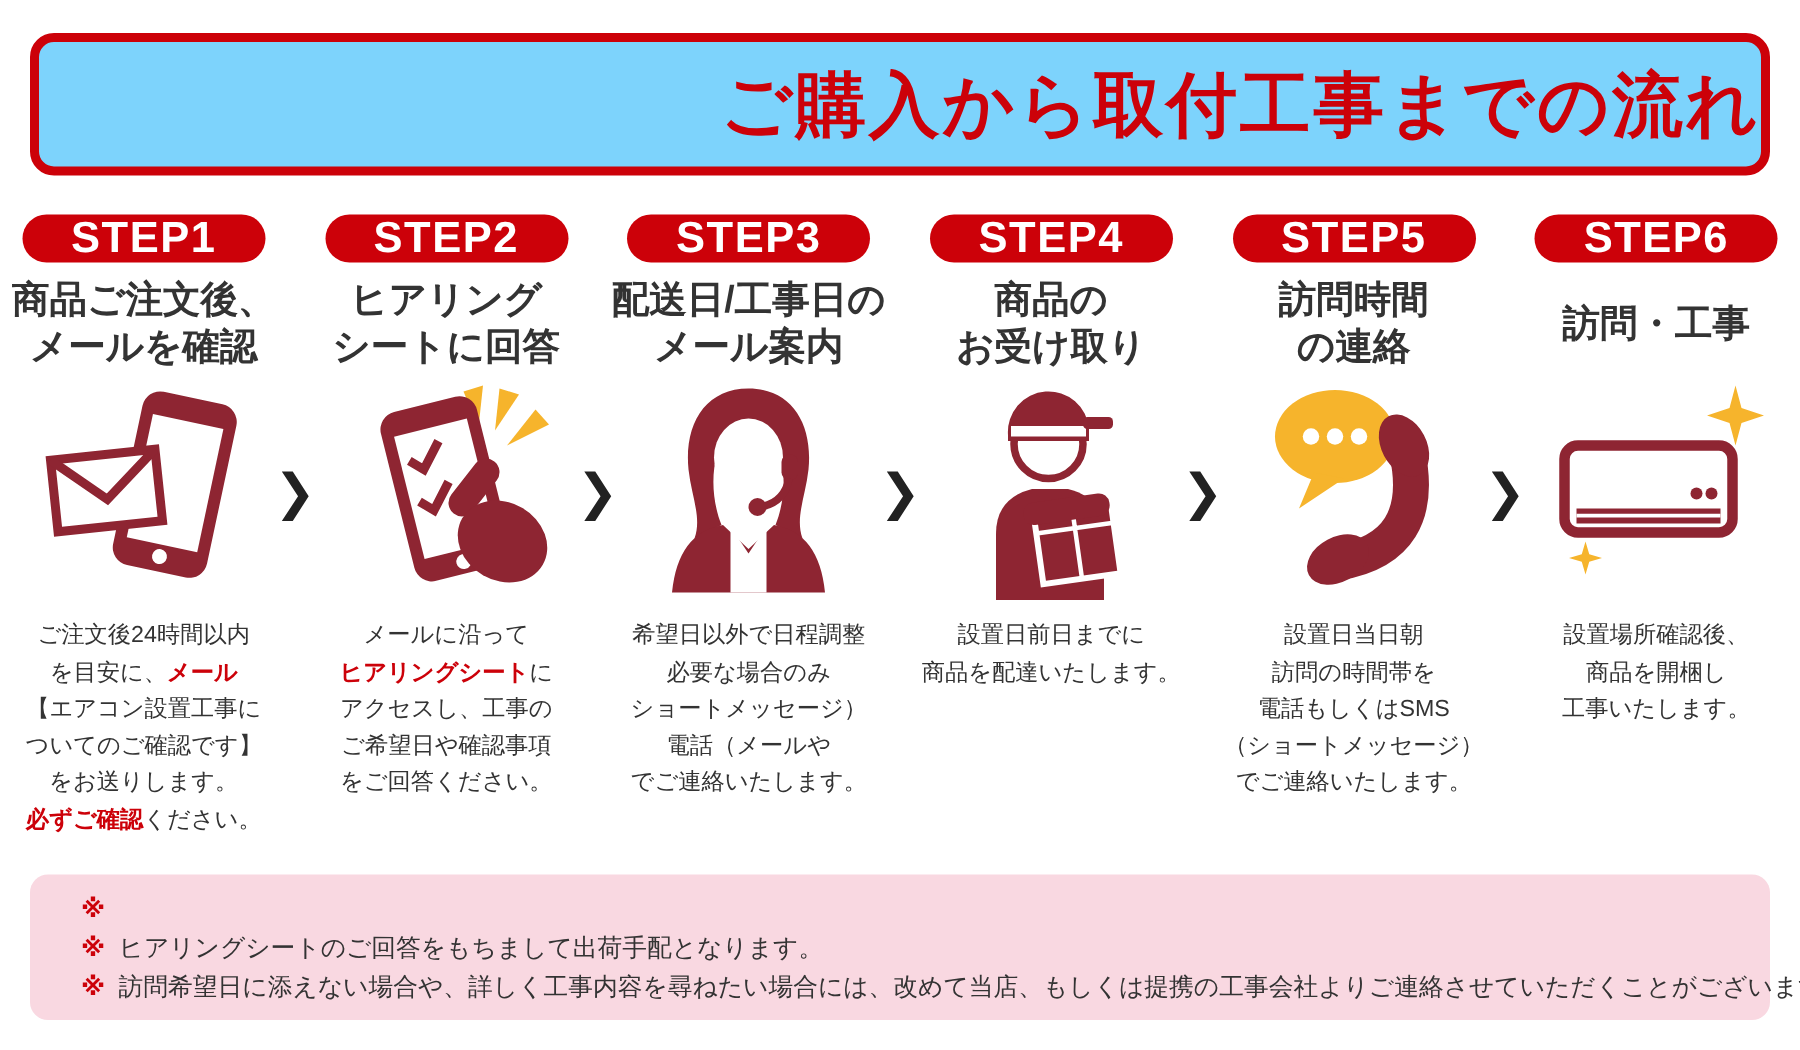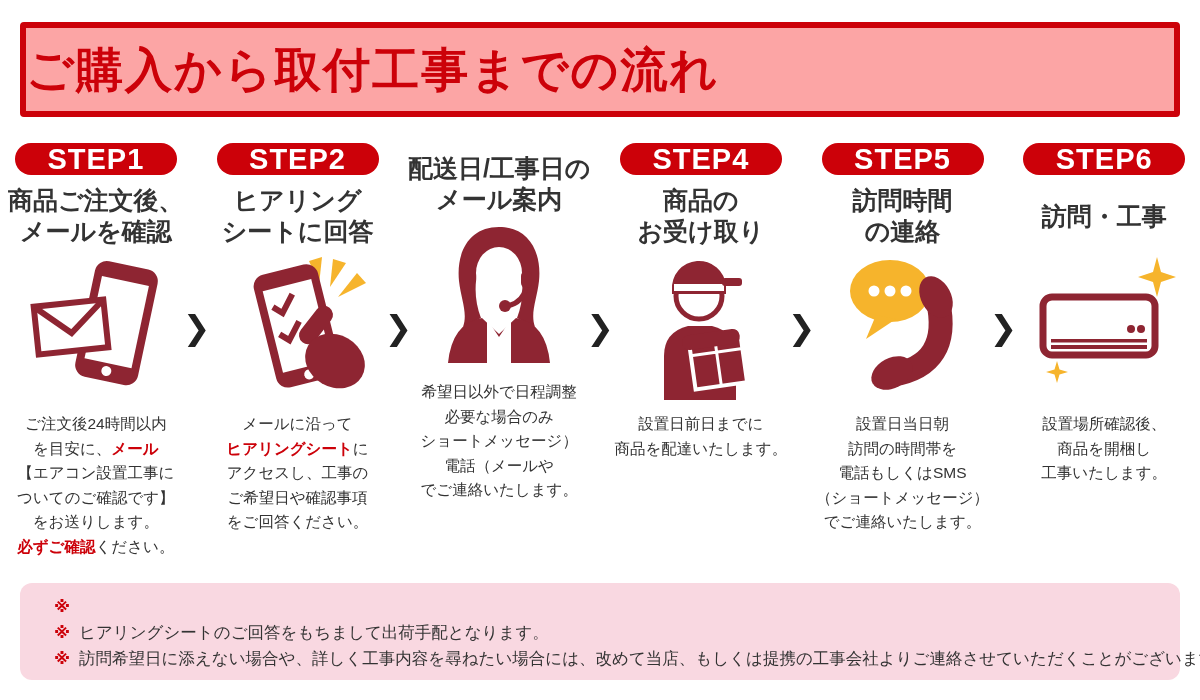--- a/index.html
+++ b/index.html
@@ -3,22 +3,22 @@
 <meta charset="utf-8">
 <style>
   html,body{margin:0;padding:0;}
   body{
     width:1200px;height:700px;position:relative;background:#ffffff;
     font-family:"Liberation Sans","DejaVu Sans",sans-serif;color:#333333;
     overflow:hidden;
   }
   .title-box{
     position:absolute;top:22px;left:20px;width:1160px;height:95px;
-    box-sizing:border-box;border:6px solid #CC0109;border-radius:4px;
-    background:#fca5a5;display:flex;align-items:center;justify-content:flex-start;
+    box-sizing:border-box;border:6px solid #CC0109;border-radius:16px;
+    background:#7dd3fc;display:flex;align-items:center;justify-content:flex-end;
   }
   .title-text{
     font-size:47px;font-weight:900;color:#CC0109;letter-spacing:2px;line-height:1;
   }
   .steps-row{
     position:absolute;top:143px;left:4px;width:1192px;display:flex;align-items:flex-start;
   }
   .step-col{flex:1 1 0;min-width:0;text-align:center;}
   .arrow-cell{flex:0 0 18px;position:relative;height:300px;}
   .arrow-glyph{
@@ -126,20 +126,21 @@
         <div><span>ご希望日や確認事項</span></div>
         <div><span>をご回答ください。</span></div>
       </div>
   </div>
 
   <div class="arrow-cell">
     <span class="arrow-glyph">❯</span>
   </div>
 
   <div class="step-col">
+    <div class="badge">STEP3</div>
     <div class="step-title">
         <div>配送日/工事日の</div>
         <div>メール案内</div>
       </div>
     <div class="icon-box">
       <svg width="130" height="145" viewBox="0 0 130 145">
         <path d="M65 6 C36 6 22 30 25 60 C27 78 34 92 29 106 L47 97 C41 82 40 64 44 50 L86 50 C90 64 89 82 83 97 L101 106 C96 92 103 78 105 60 C108 30 94 6 65 6 Z" fill="#8E2532"></path>
         <ellipse cx="65" cy="52" rx="23" ry="26" fill="#ffffff"></ellipse>
         <path d="M14 142 Q18 102 48 97 L65 113 L82 97 Q112 102 116 142 Z" fill="#8E2532"></path>
         <path d="M53 98 L65 116 L77 98 L77 142 L53 142 Z" fill="#ffffff"></path>

